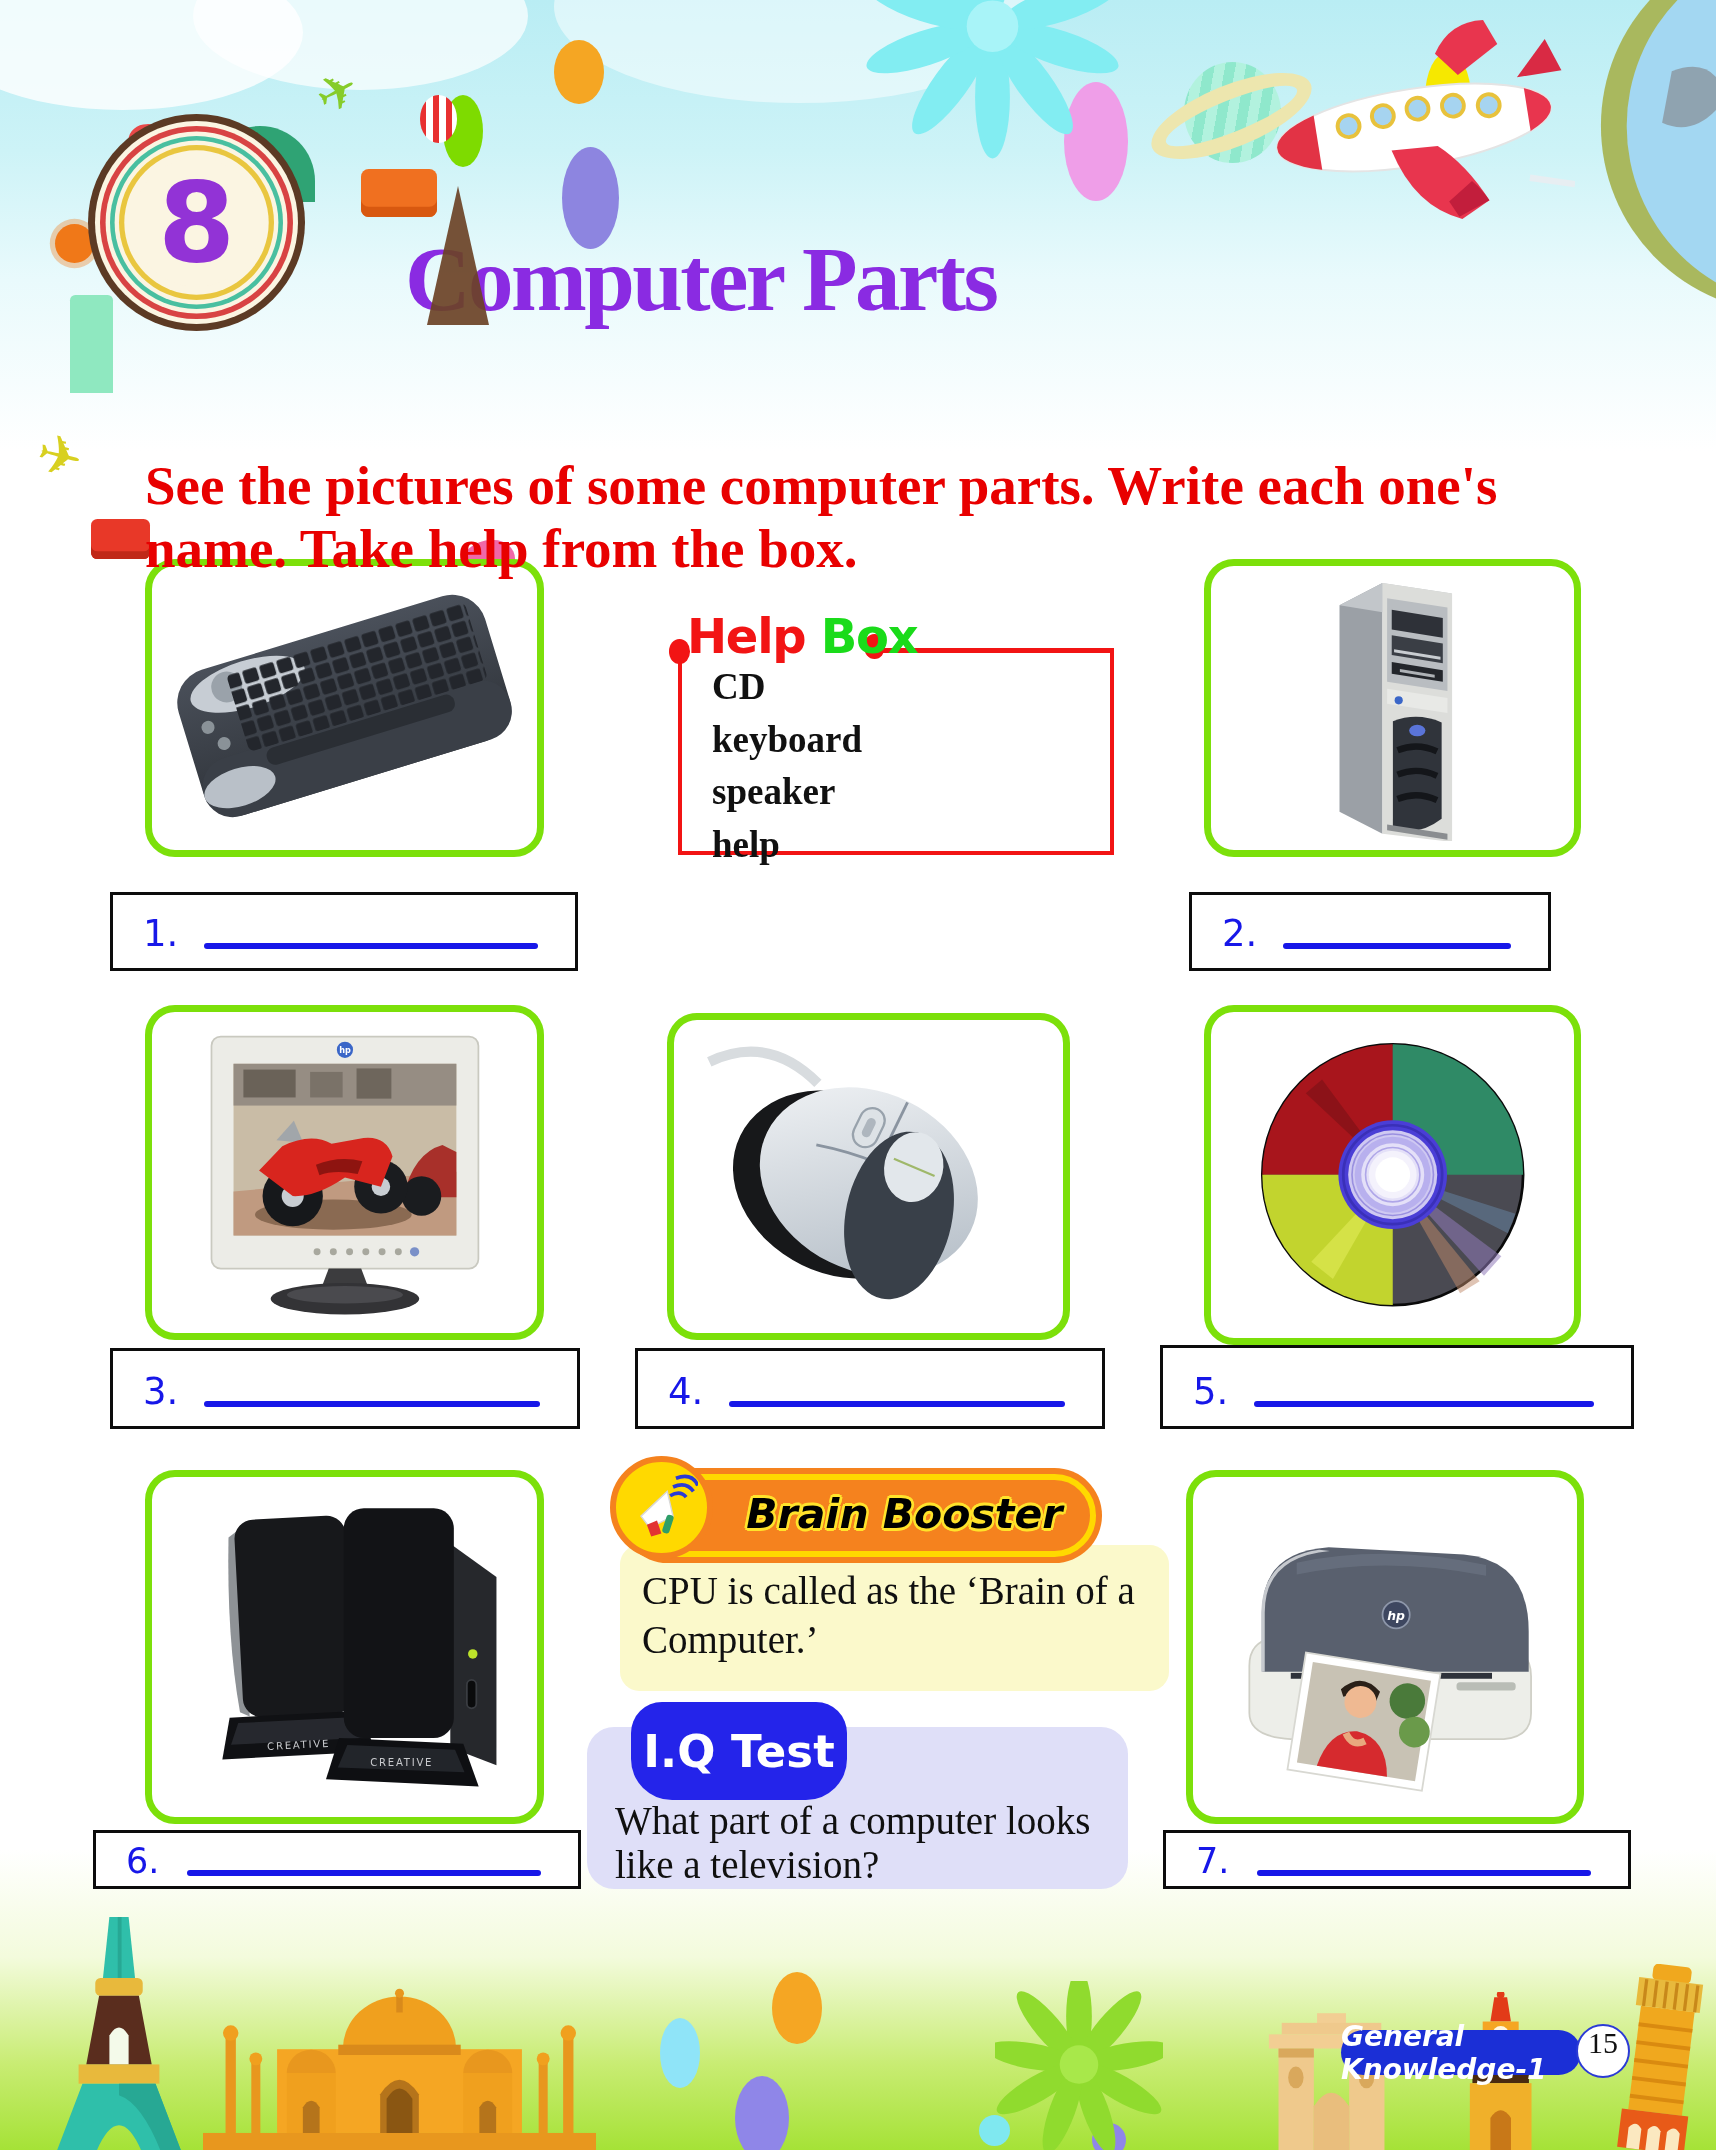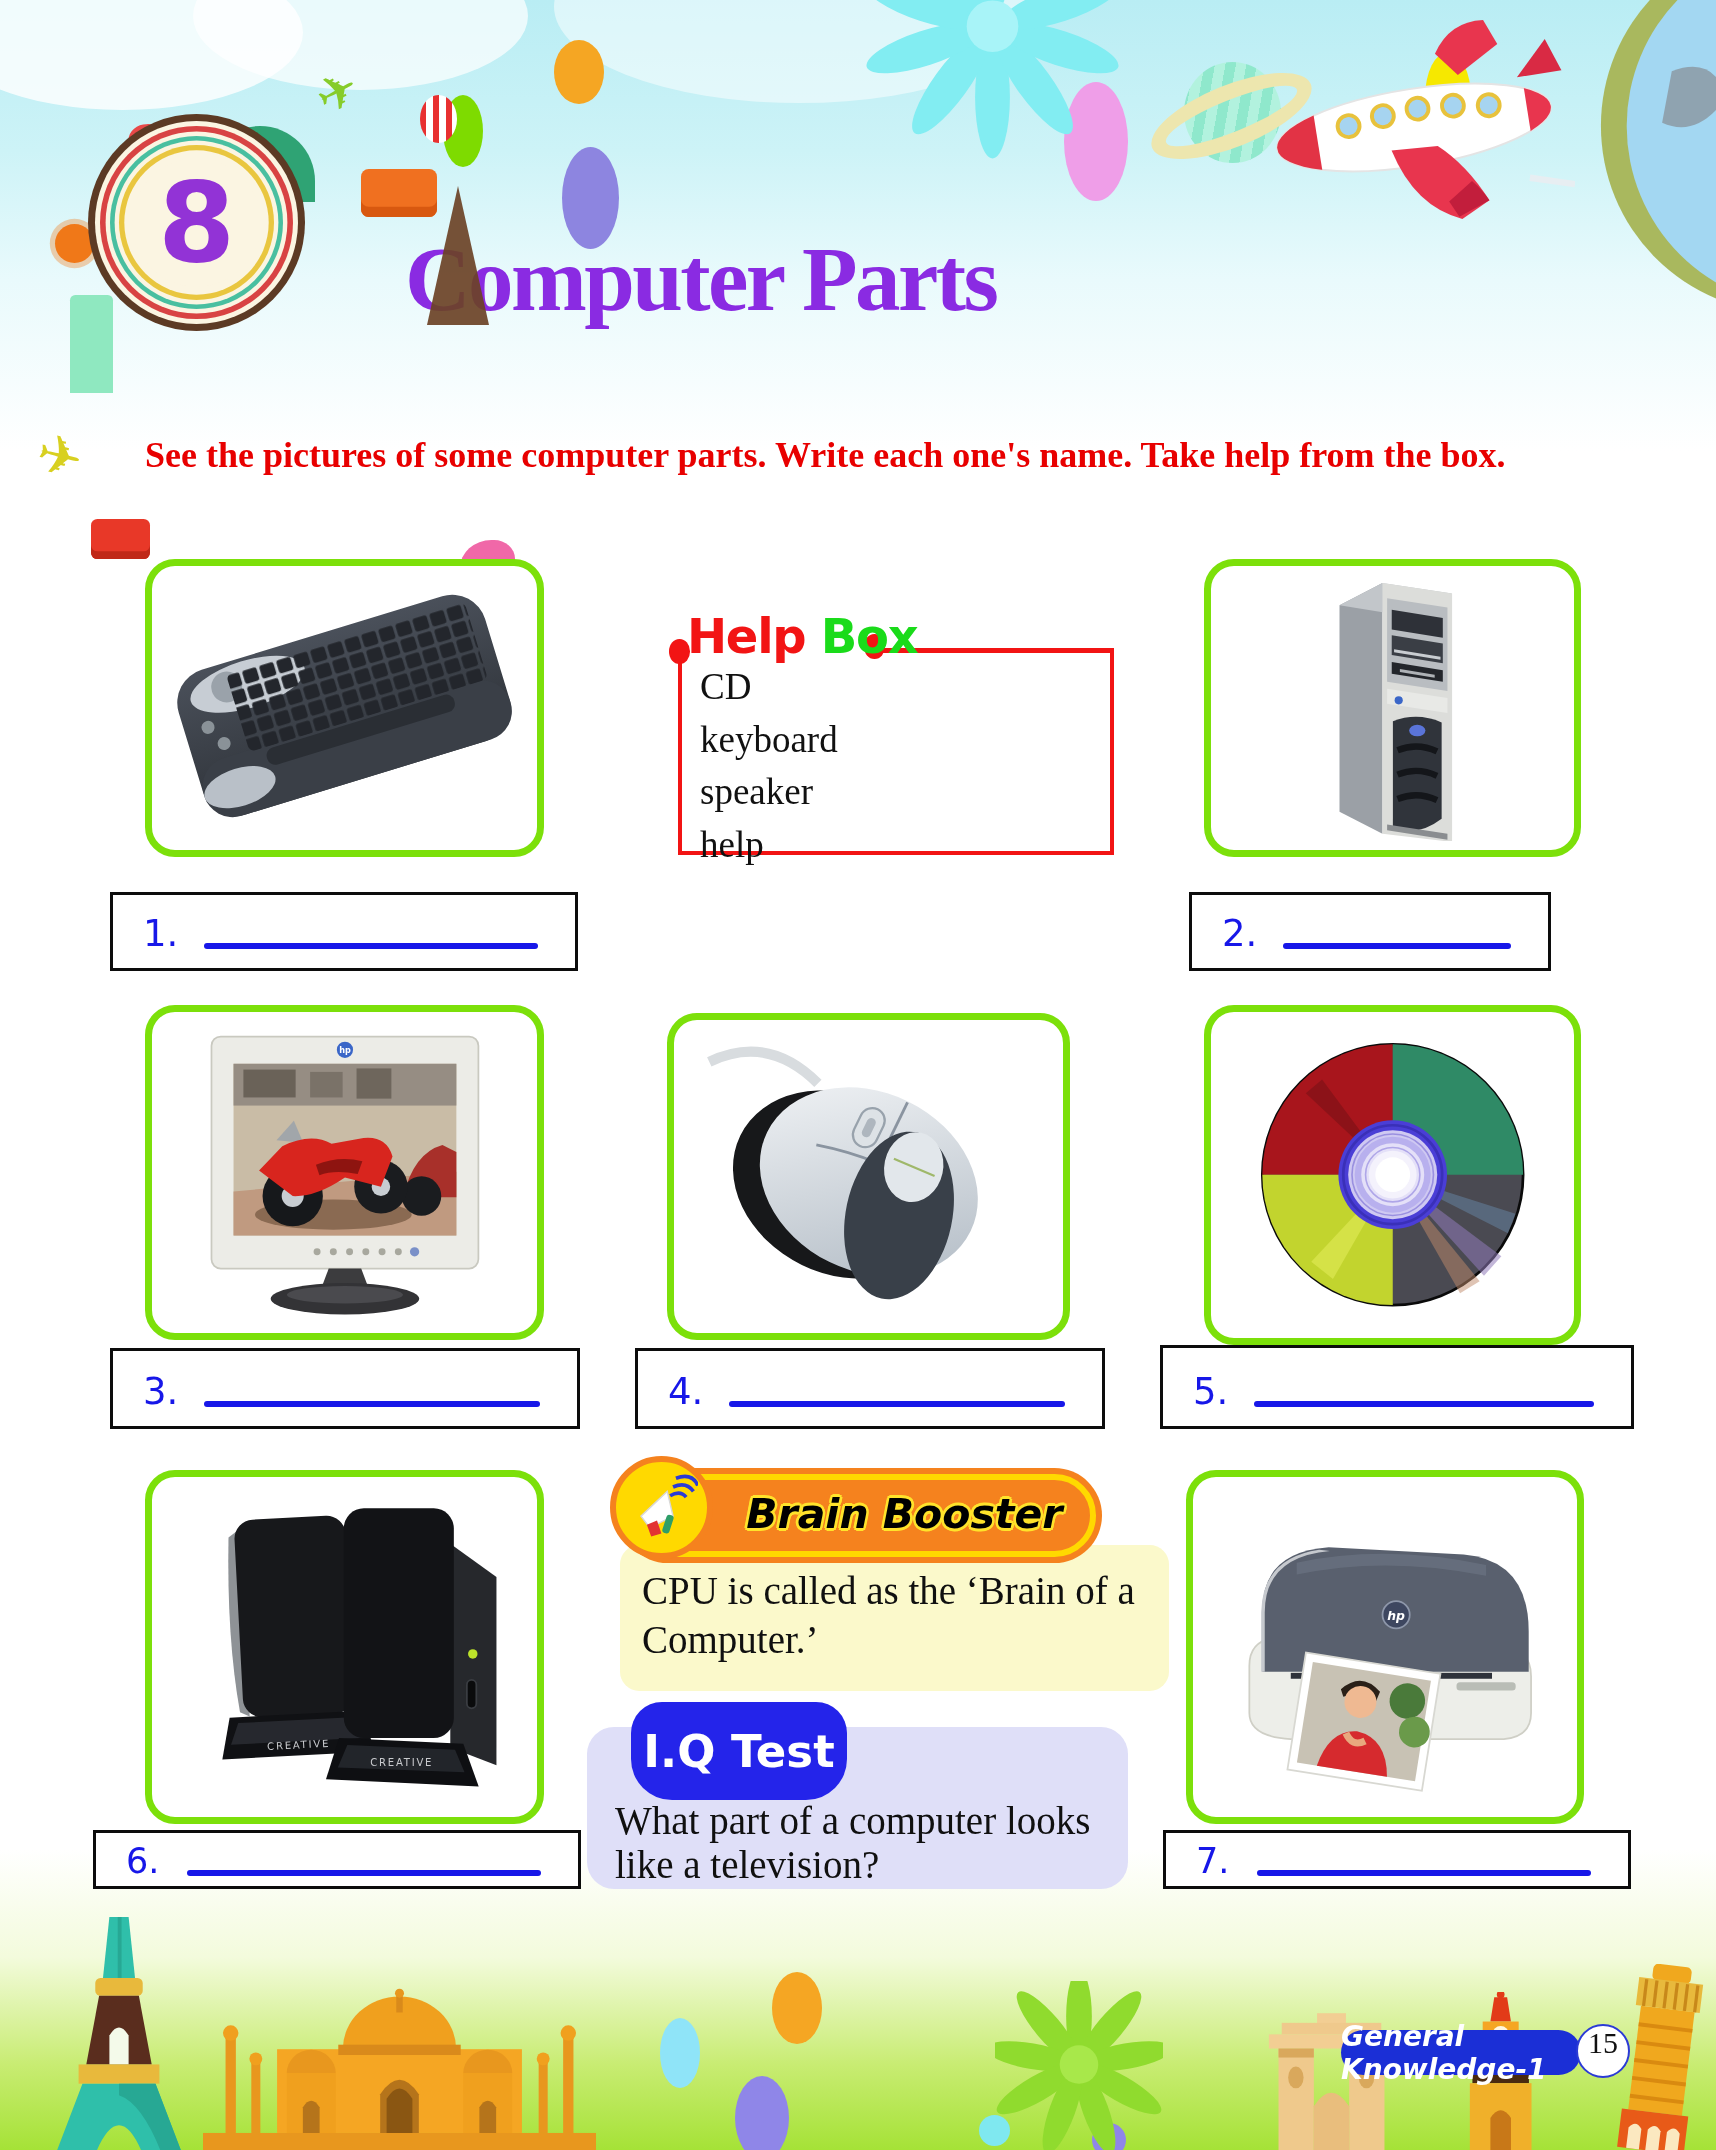--- a/index.html
+++ b/index.html
@@ -14,21 +14,21 @@
   .gbox svg{width:94%;height:94%;}
   
   .abox{position:absolute;background:#fff;border:3.9px solid #0c0c0c;box-sizing:border-box;z-index:2;}
   .abox .num{position:absolute;left:30px;bottom:13px;font:37px "DejaVu Sans",sans-serif;color:#1717E8;}
   .abox .ln{position:absolute;left:91px;right:37px;bottom:19.3px;height:5.8px;background:#1717E8;border-radius:3.2px;}
   .abox.short .num{bottom:5.2px;font-size:35px;}
   .abox.short .ln{bottom:10.3px;}
   .title{position:absolute;left:405px;top:166px;font-family:Liberation Serif, serif;font-weight:bold;
     font-size:91px;color:#8A2BE2;letter-spacing:-2.6px;z-index:3;}
   .instruction{position:absolute;left:145px;top:399px;width:1463px;font-family:"Liberation Serif",serif;
-    font-weight:bold;font-size:36px;line-height:1.15;color:#E80000;z-index:3;}
+    font-weight:bold;font-size:55px;line-height:1.15;color:#E80000;z-index:3;}
   .badge{position:absolute;left:132px;top:158px;width:129px;height:129px;border-radius:50%;background:#FBF5E2;
     display:flex;align-items:center;justify-content:center;z-index:3;
     box-shadow:0 0 0 7.7px #FBF5E2,0 0 0 13px #E9C63F,0 0 0 17.4px #FBF5E2,0 0 0 22px #49BFA0,
                0 0 0 26.4px #FBF5E2,0 0 0 32px #D84343,0 0 0 37px #FBF5E2,0 0 0 44px #5C3A24;}
   .badge span{font:bold 111px "DejaVu Sans",sans-serif;color:#9233D6;}
   
   .helpbox{position:absolute;left:678px;top:648px;width:436px;height:207px;background:#fff;
     border:4.5px solid #F21414;border-top:none;box-sizing:border-box;z-index:3;}
   .hb-topline{position:absolute;left:197px;top:0;right:0;height:4.5px;background:#F21414;}
   .hb-dot{position:absolute;width:20.6px;height:24.5px;border-radius:50%;background:#F21414;}
@@ -172,21 +172,21 @@
   </div>
 
   <div class="hb-title">
     <span style="color:#F21414;">Help</span>
     <span style="color:#1ADB1A;">Box</span>
   </div>
   <div class="helpbox">
     <div class="hb-topline"></div>
     <div class="hb-dot" style="left:-13px;top:-9px;"></div>
     <div class="hb-dot" style="left:182px;top:-14px;"></div>
-    <div class="hb-col" style="left:18px;">
+    <div class="hb-col" style="left:30px;font-weight:bold;">
       <div>CD</div>
       <div>keyboard</div>
       <div>speaker</div>
       <div>help</div>
     </div>
   </div>
 
   <div class="gbox" style="left:1204px;top:559px;width:377px;height:298px;">
     <svg viewBox="0 0 300 460" style="width:60%;height:94%;">
       <polygon points="58,52 132,14 132,446 58,408" fill="#9BA0A6"></polygon>

